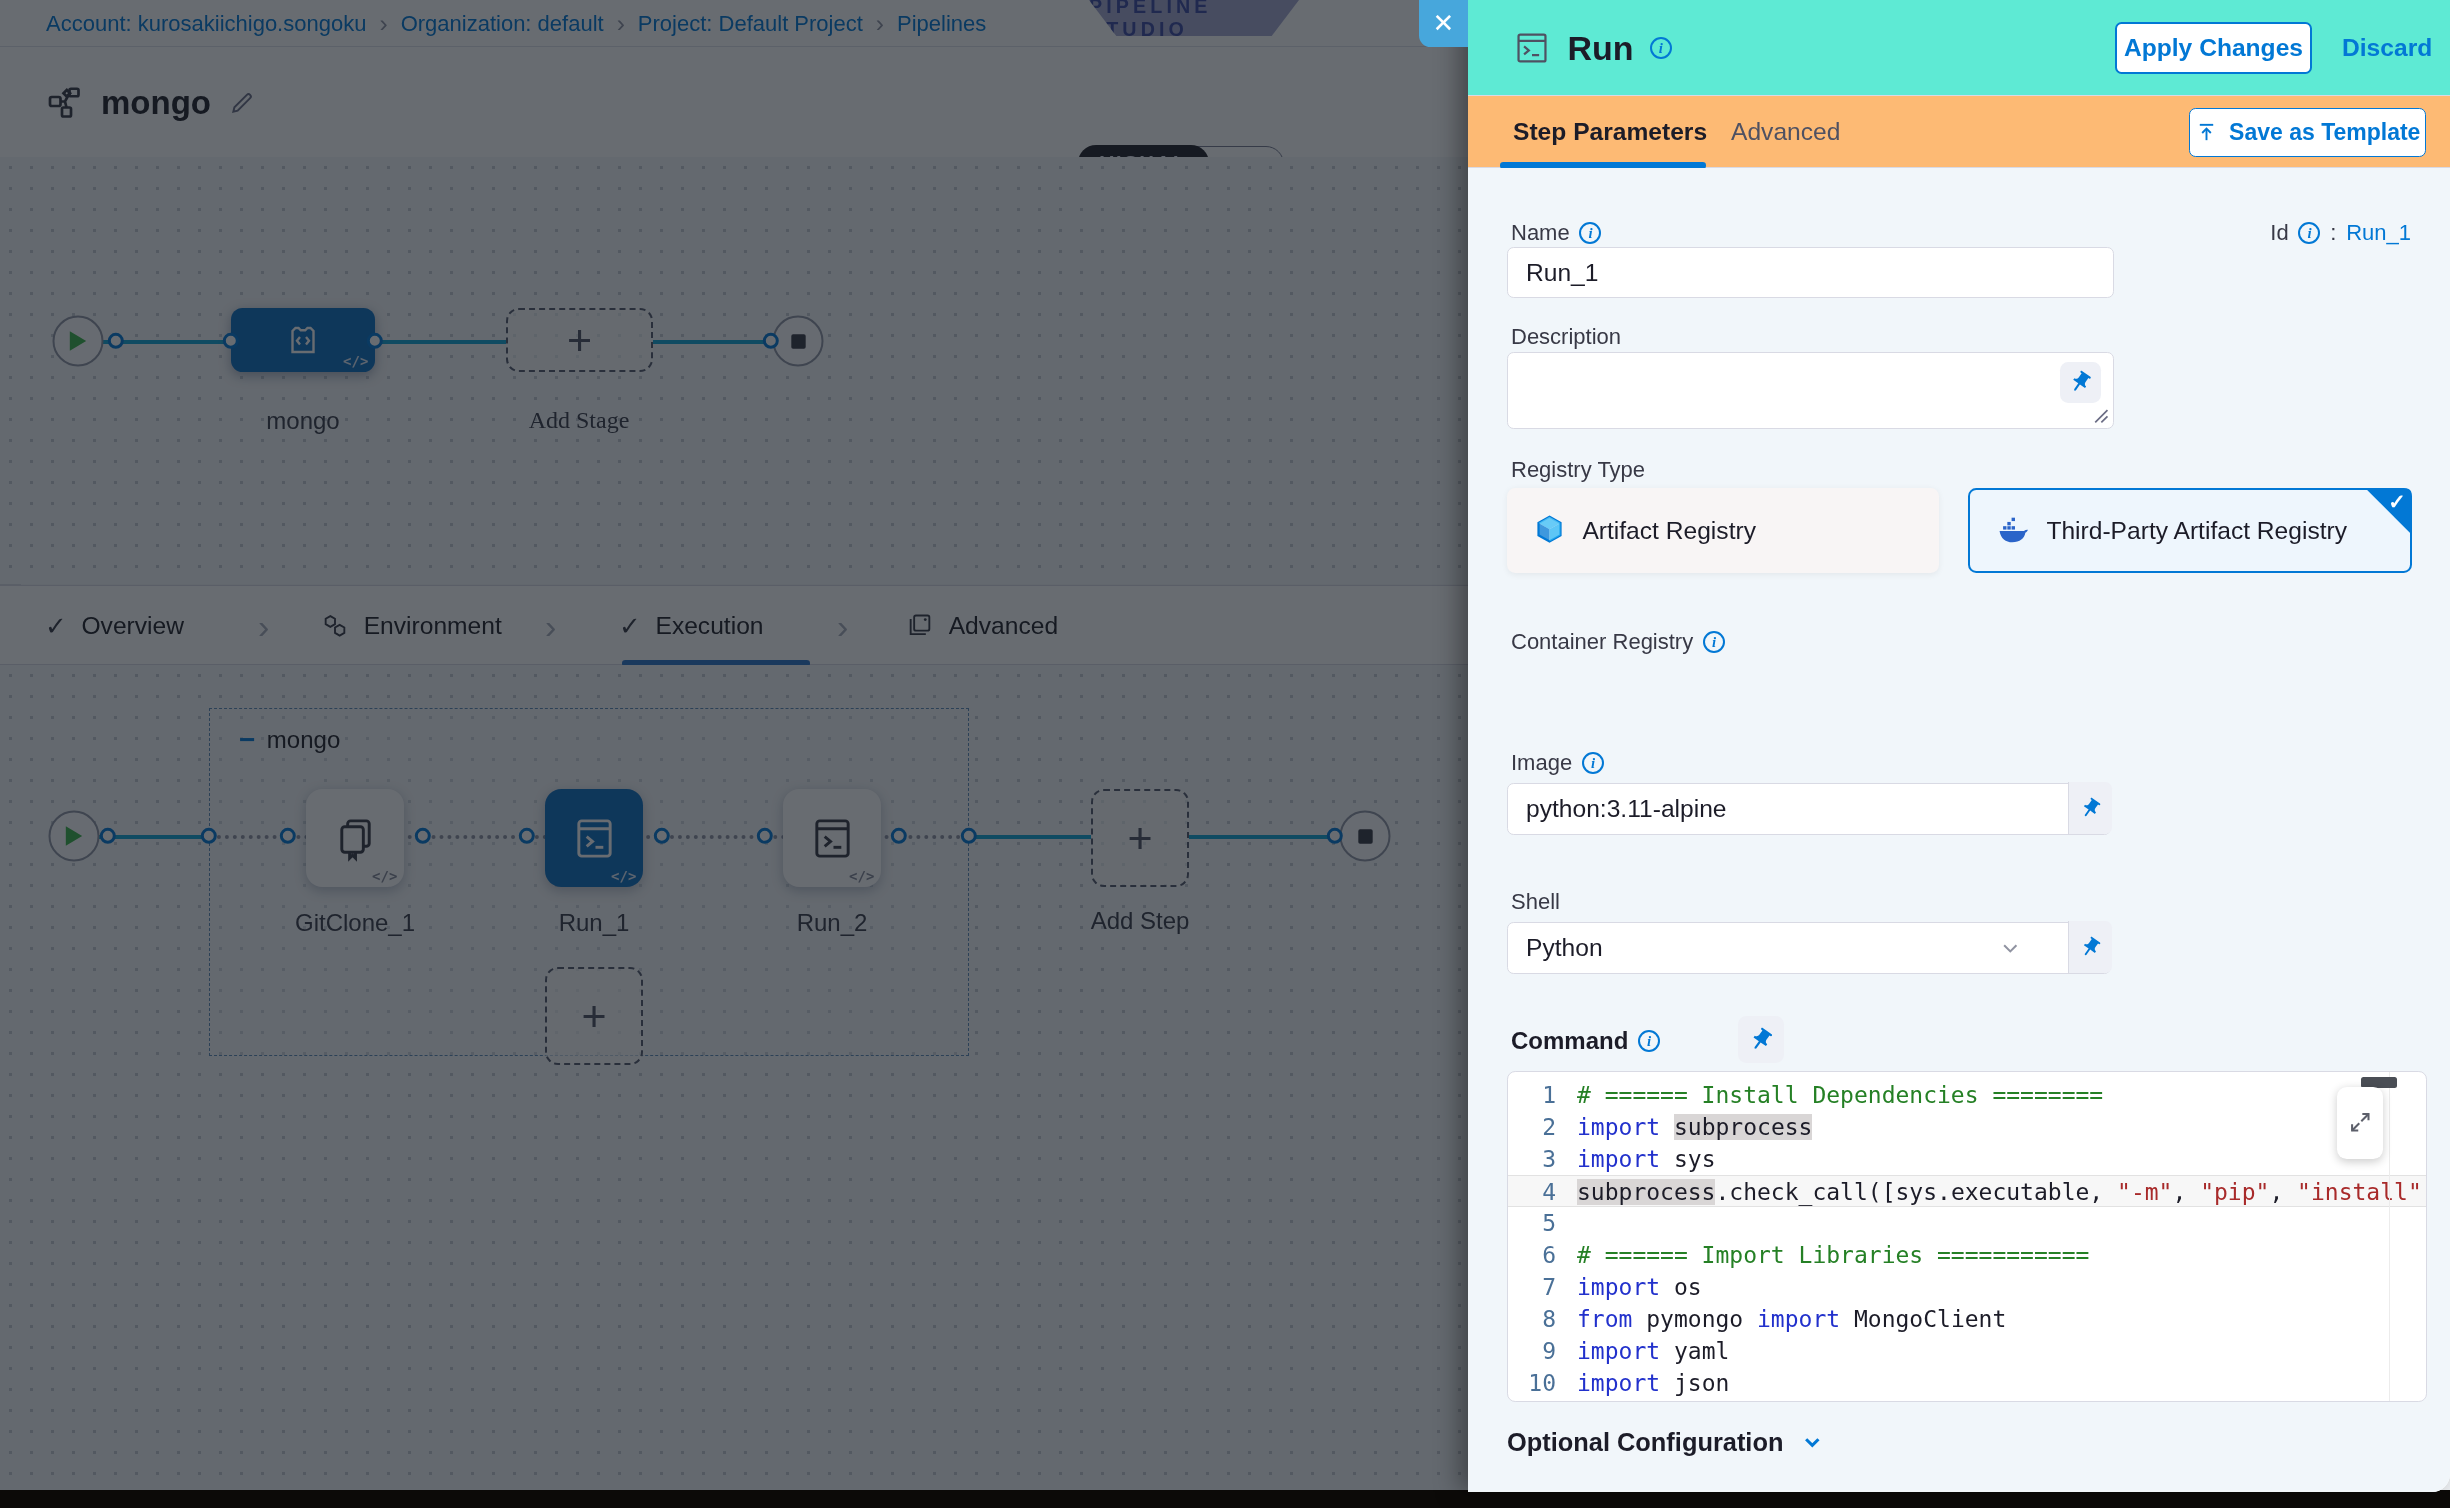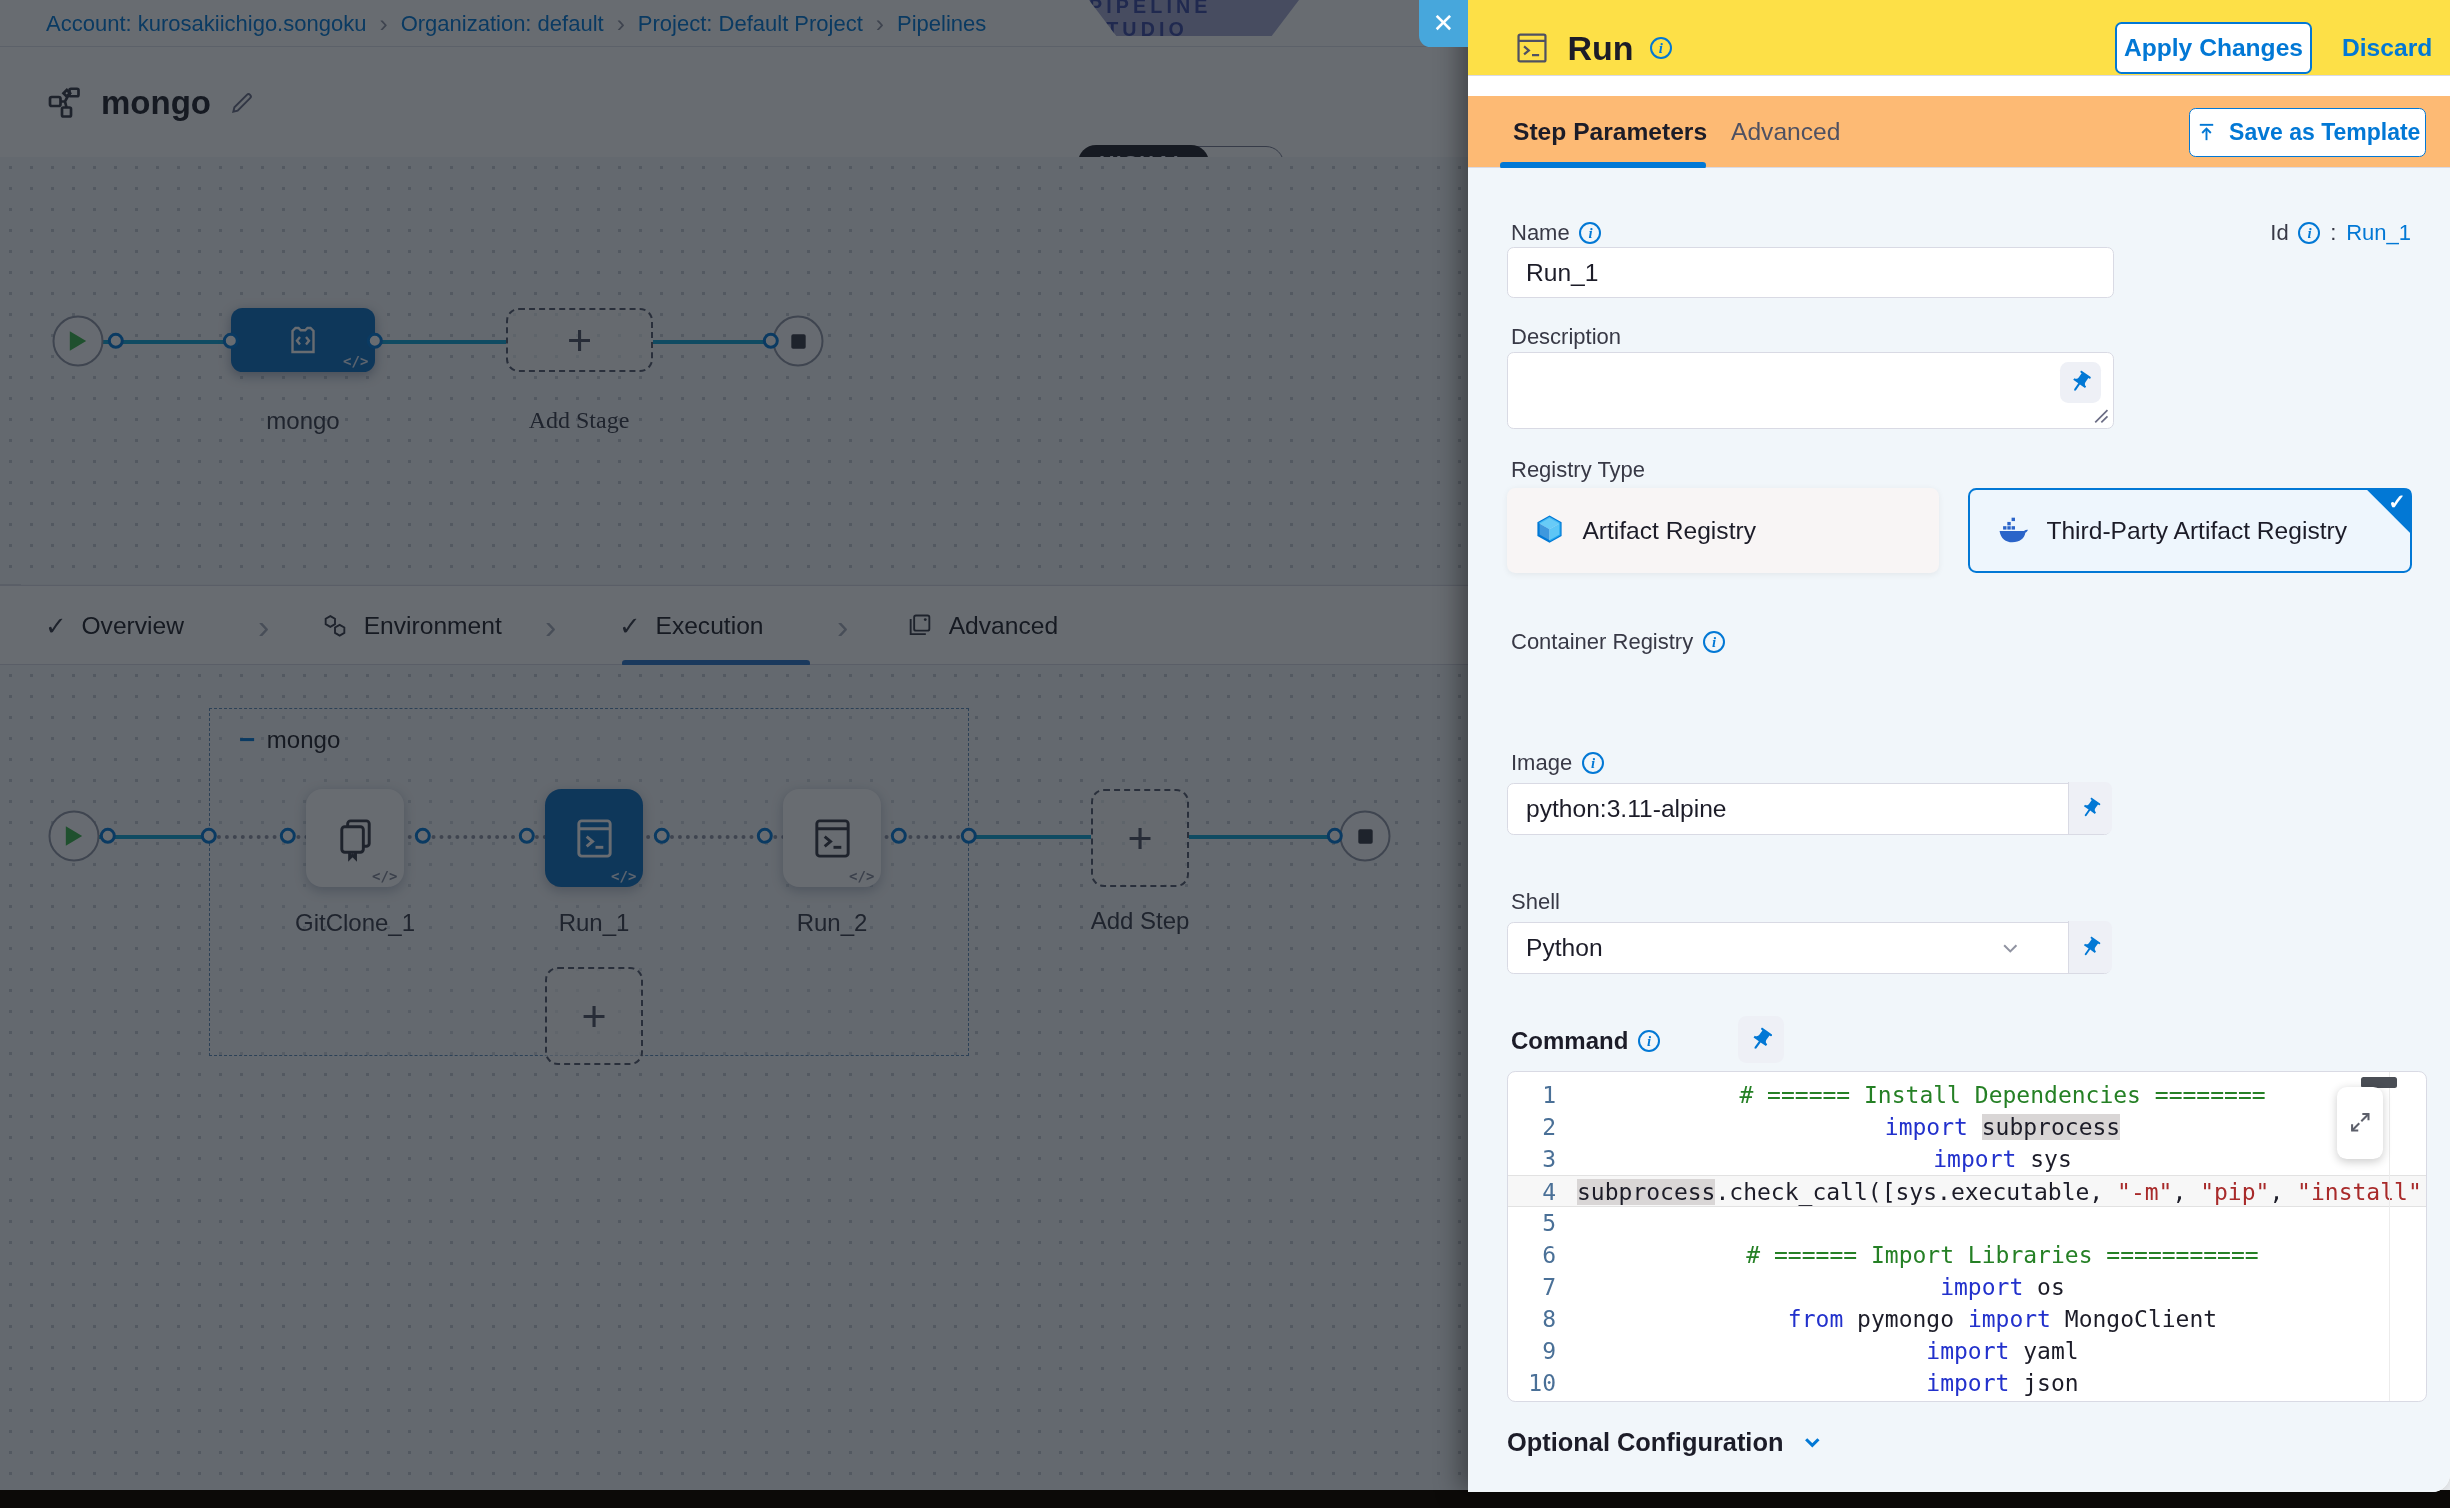--- a/index.html
+++ b/index.html
@@ -75,21 +75,21 @@
   
   #bottom-bar { position:absolute; left:0; top:1490px; width:2450px; height:18px; background:#0c0a08; z-index:9; }
 
   
   #panel { position:absolute; left:1468px; top:0; width:982px; height:1492px; background:#fff;
     z-index:10; border-bottom-right-radius:18px; box-shadow:-8.2px 0 24.6px rgba(0,0,0,.35); overflow:hidden; }
   #close-btn { position:absolute; left:1419px; top:0; width:49px; height:47px; background:#47a7dc;
     border-bottom-left-radius:11.5px; z-index:11; display:flex; align-items:center; justify-content:center;
     color:#fff; font-size:26px; }
 
-  .panel-header { position:absolute; left:0; top:0; width:982px; height:76px; background:#fde047;
+  .panel-header { position:absolute; left:0; top:0; width:982px; height:96px; background:#5eead4;
     border-bottom:0.8px solid #d9dae5; }
   .panel-title-wrap { position:absolute; left:45px; top:0; height:96px; display:flex; align-items:center; gap:16.4px; }
   .panel-title { font-size:34px; font-weight:bold; color:#1c1c28; }
   .info-icon { display:inline-flex; width:22px; height:22px; border:2px solid #0278d5; border-radius:50%;
     color:#0278d5; font-size:14.7px; align-items:center; justify-content:center;
     font-family:"Liberation Serif", serif; font-style:italic; font-weight:bold; }
   .btn-apply { position:absolute; left:647px; top:22px; width:197px; height:52px; background:#fff;
     border:2px solid #0278d5; border-radius:6.6px; color:#0278d5; font-size:24.6px; font-weight:bold;
     display:flex; align-items:center; justify-content:center; }
   .btn-discard { position:absolute; left:874px; top:22px; height:52px; display:flex; align-items:center;
@@ -140,21 +140,21 @@
   .pin-seg svg { transform:rotate(35deg); }
 
   
   .editor { position:absolute; left:39px; top:903px; width:920px; height:331px; background:#fff;
     border:1.6px solid #d9dae4; border-radius:8.2px; overflow:hidden;
     font-family:"DejaVu Sans Mono", monospace; }
   #code-body { position:absolute; left:0; top:6.6px; width:920px; }
   .code-row { display:flex; height:32px; line-height:32px; font-size:23px; white-space:pre; }
   .code-row.active { background:#f7f7f7; border-top:0.8px solid #e2e2e2; border-bottom:0.8px solid #e2e2e2; }
   .gutter { width:69px; text-align:right; padding-right:21px; color:#4a7097; flex:none; }
-  .code-text { flex:1; overflow:hidden; color:#1c1c28;text-align:center; }
+  .code-text { flex:1; overflow:hidden; color:#1c1c28; }
   .tok-c { color:#258025; }
   .tok-k { color:#2231cc; }
   .tok-s { color:#a82a2a; }
   .tok-p { color:#1c1c28; }
   .tok-hl { color:#1c1c28; background:#d9d6d6; }
   .editor-hairline { position:absolute; right:36px; top:0; width:0.8px; height:331px; background:#ececec; }
   .editor-thumb { position:absolute; right:29.5px; top:4.9px; width:36px; height:11.5px; background:#4a4e55; border-radius:2.5px; }
   .expand-btn { position:absolute; right:43px; top:14.7px; width:46px; height:72px; background:#fff;
     border-radius:9.8px; box-shadow:0 2.5px 9.8px rgba(0,0,0,.2); display:flex; align-items:center; justify-content:center; }
 

